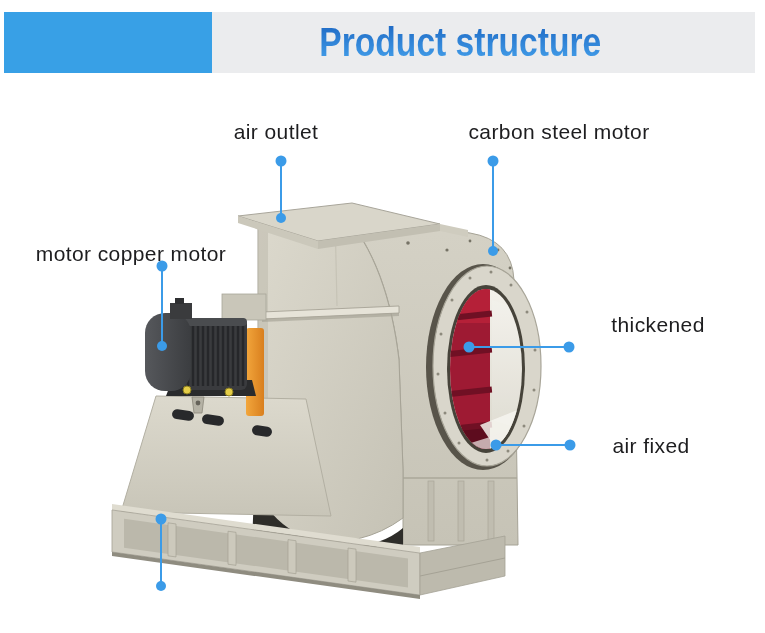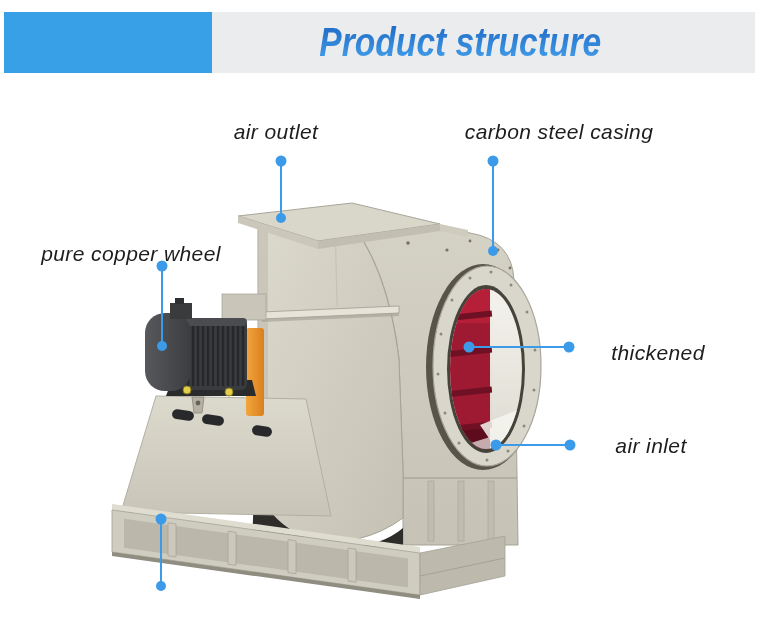--- a/index.html
+++ b/index.html
@@ -1,19 +1,18 @@
 <!DOCTYPE html>
 <html style="--accent: #3b9be8; --banner-blue: #38a0e6; --banner-gray: #ebecee; --title-top: #1a63c0; --title-bottom: #47a5ee; --label-text: #1d1d1f; --casing-beige: #d6d3c7; --impeller-red: #a01a33; --motor-dark: #3a3b3e; --bracket-orange: #e8952f;"><head>
 <meta charset="utf-8">
 <style>
   html,body{margin:0;padding:0;background:#fff;}
   .canvas{
     position:relative;width:765px;height:633px;background:#ffffff;overflow:hidden;
     font-family:"Liberation Sans",sans-serif;
-    font-style:italic;
   }
   
   .accent-block{
     position:absolute;left:4px;top:12px;width:208px;height:61px;
     background:var(--banner-blue,#38a0e6);
   }
   .banner{
     position:absolute;left:212px;top:12px;width:543px;height:61px;
     background:var(--banner-gray,#ebecee);
     display:flex;align-items:center;justify-content:center;
@@ -28,21 +27,21 @@
       background-image:linear-gradient(180deg,var(--title-top,#1a63c0),var(--title-bottom,#47a5ee));
       -webkit-background-clip:text;background-clip:text;color:transparent;
     }
   }
   
   .label{
     position:absolute;color:var(--label-text,#1d1d1f);
     font-size:21px;letter-spacing:.4px;white-space:nowrap;
     transform:translateX(-50%);line-height:30px;
   }
-  .label.two-line{text-align:right;margin-top:28px;}
+  .label.two-line{text-align:right;}
   
   .art{position:absolute;left:0;top:0;}
   .callout line{stroke:var(--accent,#3b9be8);stroke-width:2;}
   .callout circle{fill:var(--accent,#3b9be8);}
 </style>
 </head>
 <body>
 
 <div class="canvas">
 
@@ -221,20 +220,20 @@
       </g>
       <g>
         <line x1="161" y1="519" x2="161" y2="586"></line>
           <circle cx="161" cy="519" r="5.5"></circle>
           <circle cx="161" cy="586" r="5"></circle>
       </g>
     </g>
   </svg>
 
   <div class="label" style="left:276px;top:117px">air outlet</div>
-  <div class="label" style="left:559px;top:117px">carbon steel casing</div>
-  <div class="label" style="left:131px;top:239px">pure copper wheel</div>
+  <div class="label" style="left:559px;top:117px">carbon steel motor</div>
+  <div class="label" style="left:131px;top:239px">motor copper motor</div>
   <div class="label two-line" style="left:658px;top:310px">
     <div>thickened</div>
   </div>
-  <div class="label" style="left:651px;top:431px">air inlet</div>
+  <div class="label" style="left:651px;top:431px">air fixed</div>
 
 </div>
 
 </body></html>

